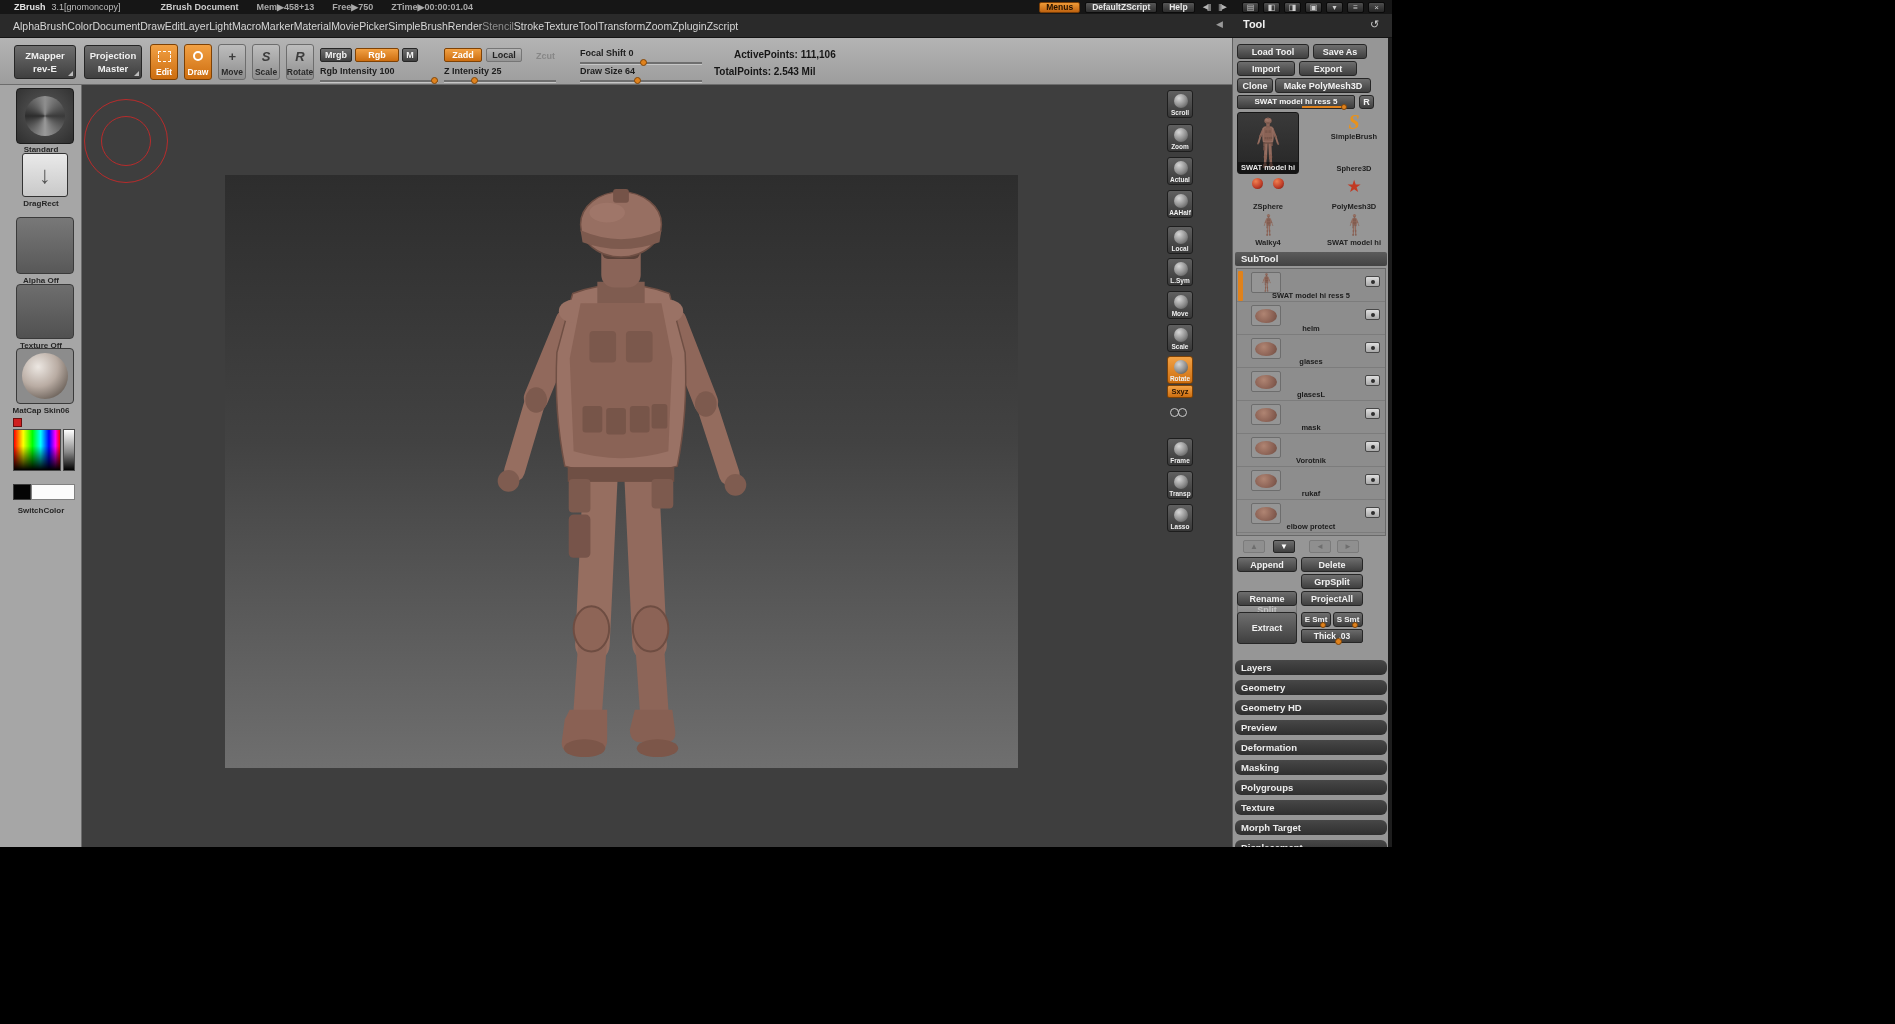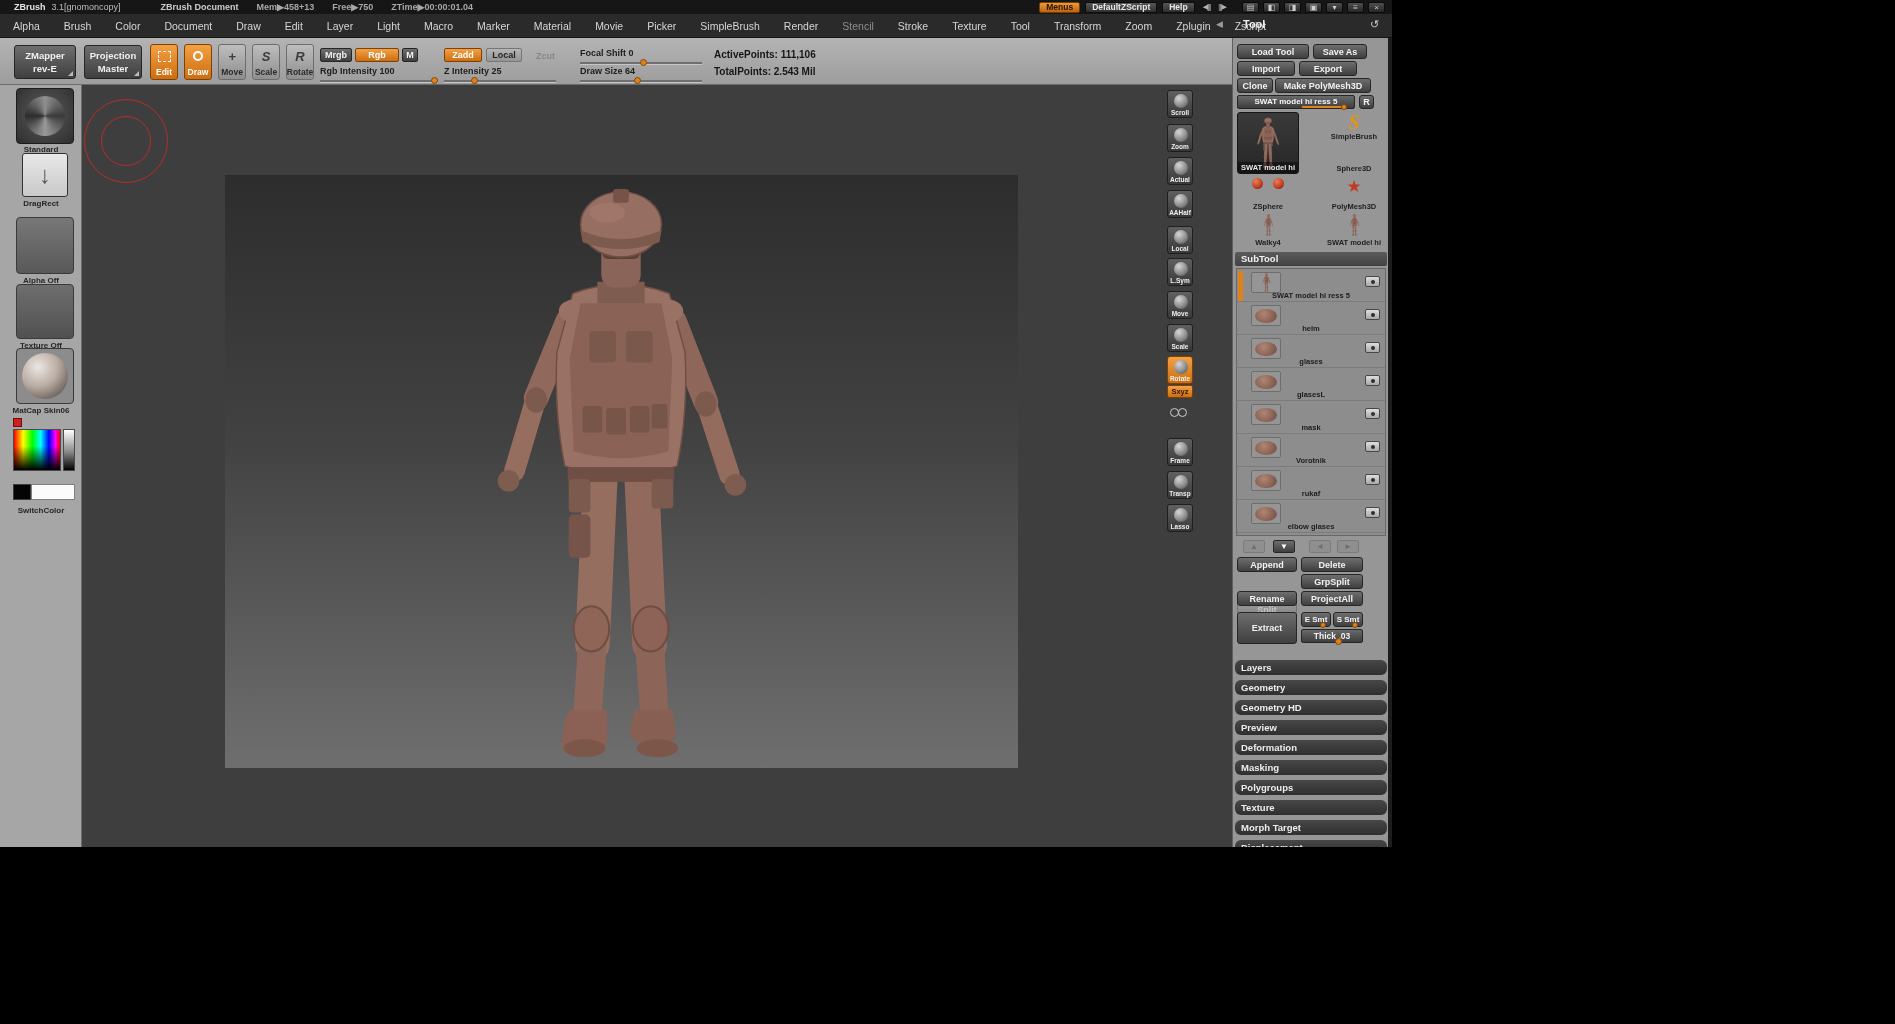--- a/index.html
+++ b/index.html
@@ -16,21 +16,21 @@
   #titlebar .spacer { flex:1; }
   .tb-btn { height:11px; display:flex; align-items:center; padding:0 6px; border-radius:2px; font-size:8.5px; font-weight:bold; margin-left:5px; }
   .tb-dark { background:linear-gradient(#565656,#2e2e2e); border:1px solid #0c0c0c; color:#e8e8e8; }
   .tb-orange { background:linear-gradient(#ef9a37,#c06310); border:1px solid #7a3f07; color:#241200; }
   .tb-scroll { color:#b5b5b5; font-size:7px; letter-spacing:-1px; margin-left:8px; }
   .win-icons { display:flex; gap:4px; margin-left:16px; margin-right:7px; }
   .win-icon { width:17px; height:11px; background:linear-gradient(#4e4e4e,#262626); border:1px solid #0a0a0a; border-radius:2px; color:#cfcfcf; font-size:8px; line-height:9px; text-align:center; }
 
   
   #menubar { position:absolute; left:0; top:14px; width:1392px; height:24px; background:#2a2a2a; border-bottom:1px solid #141414; display:flex; align-items:center; }
-  #menus { display:flex; gap:24px; padding-left:13px; }
+  #menus { display:flex; gap:0; padding-left:13px; }
   .menu-item { font-size:10.5px; color:#d6d6d6; cursor:default; }
   .menu-item.dim { color:#8f8f8f; }
   #panel-collapse { position:absolute; left:1216px; top:5px; color:#9a9a9a; font-size:9px; }
   #panel-title { position:absolute; left:1243px; top:4px; color:#f0f0f0; font-size:11px; font-weight:bold; }
   #panel-refresh { position:absolute; left:1370px; top:4px; color:#cfcfcf; font-size:11px; }
 
   
   #shelf { position:absolute; left:0; top:38px; width:1232px; height:47px; background:linear-gradient(#b4b4b4,#9d9d9d); border-bottom:1px solid #6c6c6c; }
   .shelf-big { position:absolute; width:62px; height:34px; background:linear-gradient(#6e6e6e,#3f3f3f); border:1px solid #262626; border-radius:3px; color:#f0f0f0; text-align:center; font-size:9.5px; font-weight:bold; line-height:13px; padding-top:3px; }
   .shelf-big .corner { position:absolute; right:2px; bottom:2px; width:0; height:0; border-left:5px solid transparent; border-bottom:5px solid #bcbcbc; }
@@ -291,21 +291,21 @@
         </span>
     </div>
     <div class="hslider" style="left:580px;top:28px;width:122px">
       <span>Draw Size</span>
       <span>64</span>
       <span class="sl-track">
           <span class="sl-handle" style="left:44%"></span>
         </span>
     </div>
 
-    <span class="shelf-stat" style="left:714px;top:11px">ActivePoints: 111,106</span>
+    <span class="shelf-stat" style="left:734px;top:11px">ActivePoints: 111,106</span>
     <span class="shelf-stat" style="left:714px;top:28px">TotalPoints: 2.543 Mil</span>
   </div>
 
   <div id="left-panel">
     <div id="brush-thumb">
         <div id="brush-swirl"></div>
       </div>
     <span class="lp-label" style="top:60px">Standard</span>
     <div id="stroke-thumb">
         <span>↓</span>
@@ -511,21 +511,21 @@
           </span>
         <span class="st-name">rukaf</span>
         <span class="st-eye">
             <i></i>
           </span>
       </div>
       <div class="st-row" style="top:231px">
         <span class="st-thumb">
             <span class="blob"></span>
           </span>
-        <span class="st-name">elbow glases</span>
+        <span class="st-name">elbow protect</span>
         <span class="st-eye">
             <i></i>
           </span>
       </div>
     </div>
 
     <span class="nav-btn nav-dim" style="left:10px;top:502px">▲</span>
     <span class="nav-btn nav-active" style="left:40px;top:502px">▼</span>
     <span class="nav-btn nav-dim" style="left:76px;top:502px">◄</span>
     <span class="nav-btn nav-dim" style="left:104px;top:502px">►</span>

